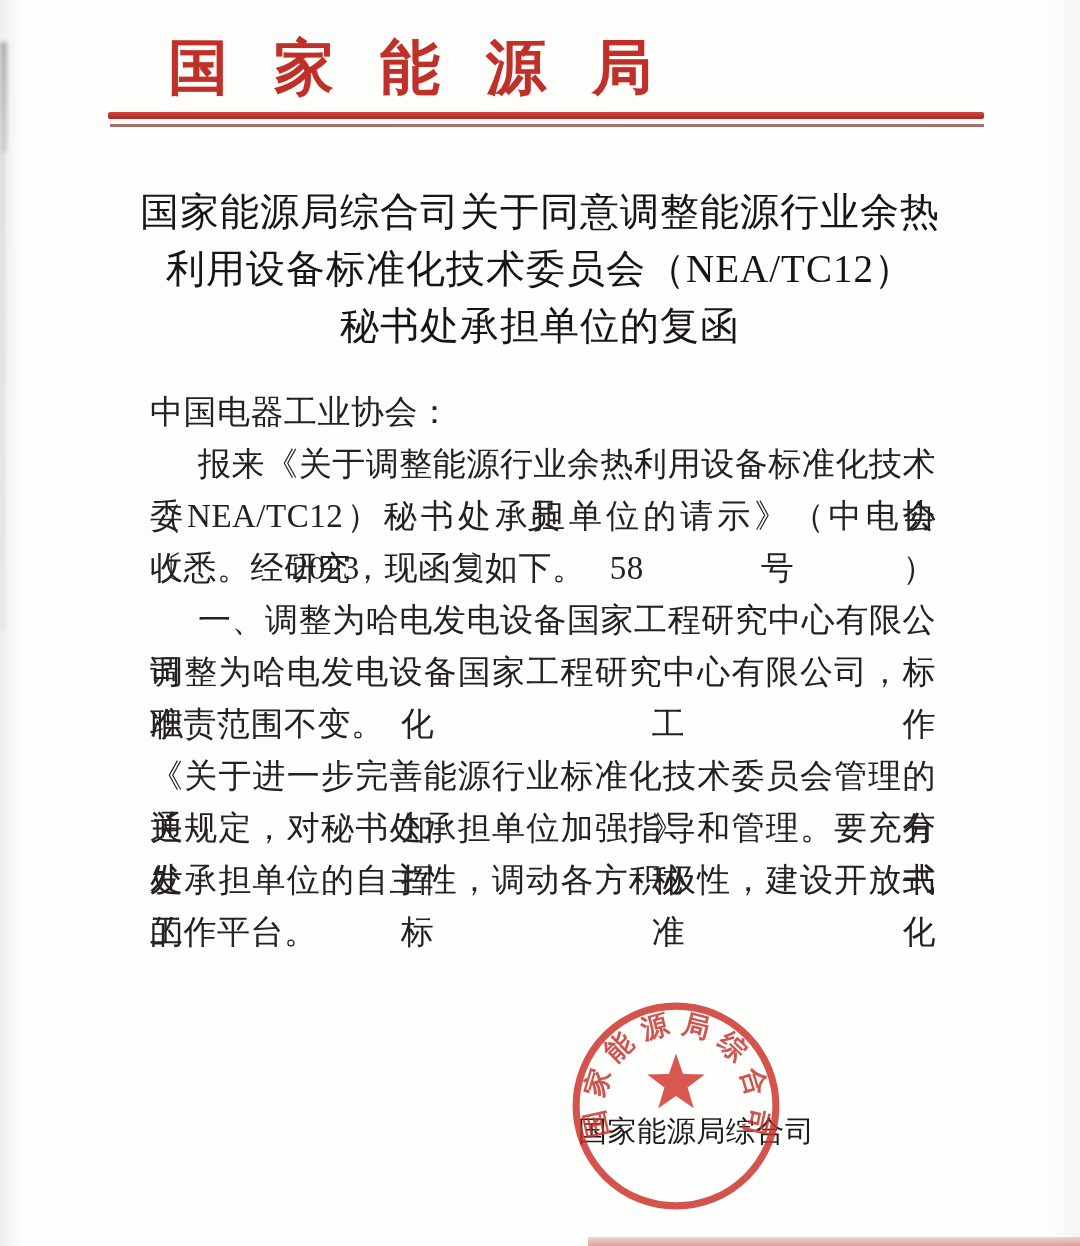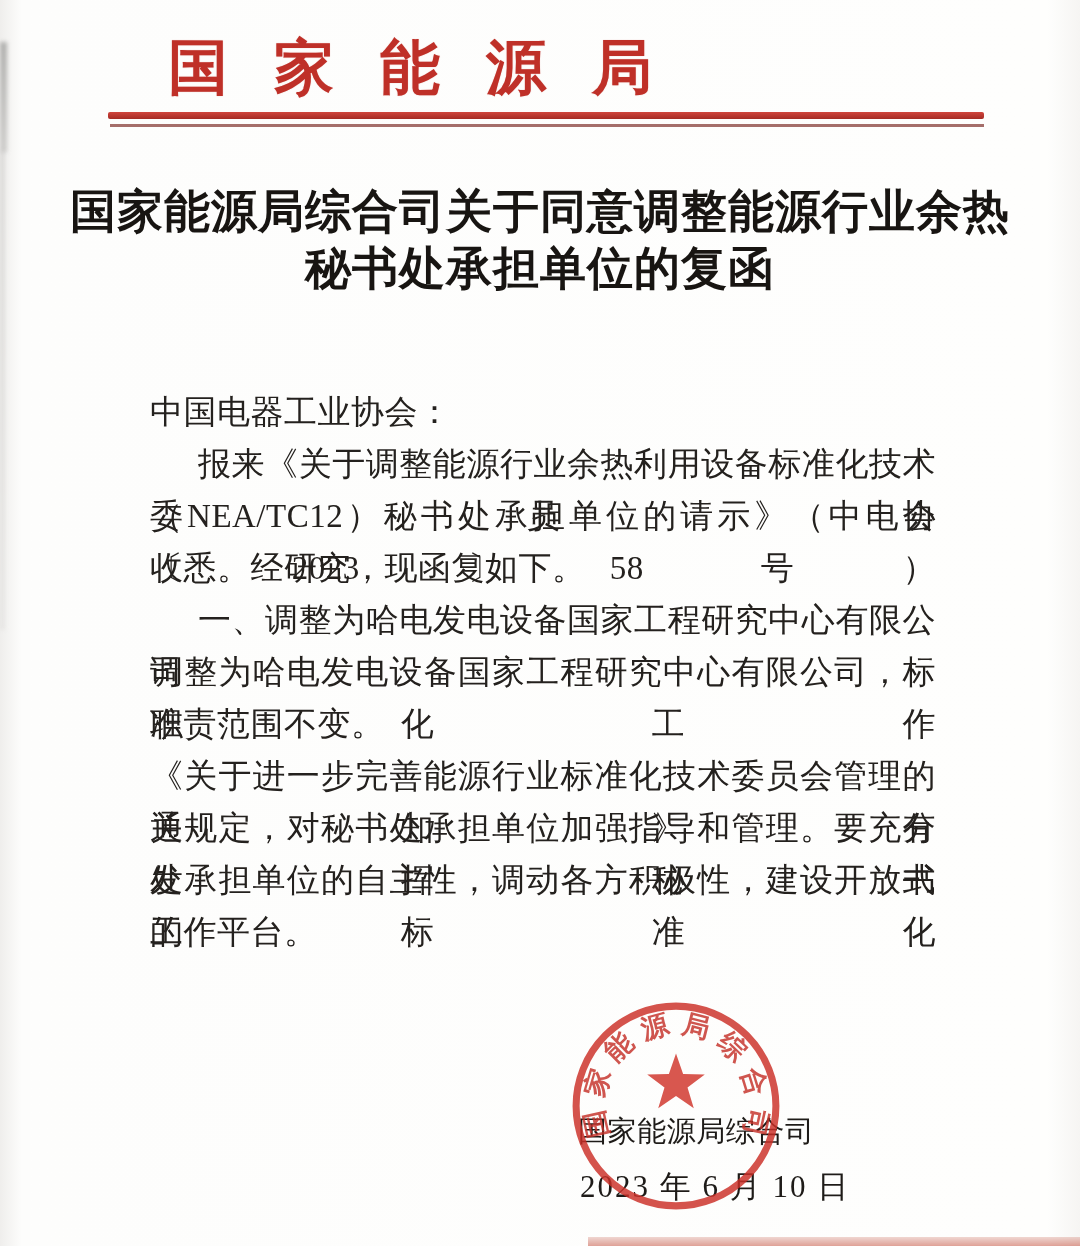--- a/index.html
+++ b/index.html
@@ -45,21 +45,21 @@
   }
   .rule-thin {
     position:absolute; top:124px; left:110px; width:874px; height:3px;
     background:#8e4a45; opacity:.8;
   }
 
   
   .doc-title {
     position:absolute; top:183px; left:0; width:1080px; margin:0;
     text-align:center;
-    font-size:46px; line-height:57px; font-weight:bold;
+    font-size:39px; line-height:57px; font-weight:normal;
     color:#181512;
     letter-spacing:1px;
   }
   .doc-title span { display:block; }
 
   
   .letter-body {
     position:absolute; top:386px; left:150px; width:786px;
     font-size:33px; line-height:52px;
     color:#24211e;
@@ -94,40 +94,40 @@
   <div class="edge-smudge-1"></div>
   <div class="edge-smudge-2"></div>
 
   <div class="agency">国家能源局</div>
 
   <div class="rule-thick"></div>
   <div class="rule-thin"></div>
 
   <h1 class="doc-title">
     <span>国家能源局综合司关于同意调整能源行业余热</span>
+    <span>利用设备标准化技术委员会（NEA/TC12）</span>
     <span>秘书处承担单位的复函</span>
   </h1>
 
   <main class="letter-body">
     <div class="line flush">中国电器工业协会：</div>
     <div class="line indent">报来《关于调整能源行业余热利用设备标准化技术委员会</div>
     <div class="line">（NEA/TC12）秘书处承担单位的请示》（中电协〔2023〕58 号）</div>
     <div class="line flush">收悉。经研究，现函复如下。</div>
     <div class="line indent">一、调整为哈电发电设备国家工程研究中心有限公司</div>
     <div class="line">调整为哈电发电设备国家工程研究中心有限公司，标准化工作</div>
     <div class="line flush">职责范围不变。</div>
     <div class="line">《关于进一步完善能源行业标准化技术委员会管理的通知》有</div>
     <div class="line">关规定，对秘书处承担单位加强指导和管理。要充分发挥秘书</div>
     <div class="line">处承担单位的自主性，调动各方积极性，建设开放式的标准化</div>
     <div class="line flush">工作平台。</div>
   </main>
 
   <div class="sig-org">国家能源局综合司</div>
 
-  <div class="sig-date">2023 年 6 月 10 日</div>
 
   <svg class="seal" viewBox="0 0 220 220">
     <g opacity="0.82">
       <circle cx="110" cy="110" r="99" fill="none" stroke="#cc2e26" stroke-width="7"></circle>
       <path d="M0,-30 L7.05,-9.71 L28.53,-9.27 L11.41,3.71 L17.63,24.27 L0,12 L-17.63,24.27 L-11.41,3.71 L-28.53,-9.27 L-7.05,-9.71 Z" transform="translate(110,88)" fill="#d03329"></path>
       <defs>
         <path id="sealArc" d="M 44.8 140.4 A 72 72 0 1 1 175.2 140.4" fill="none"></path>
       </defs>
       <text font-size="27" fill="#c53129" font-weight="bold" font-family="Liberation Serif, DejaVu Serif, serif">
         <textPath href="#sealArc" startOffset="2" textLength="284" lengthAdjust="spacing">国家能源局综合司</textPath>

